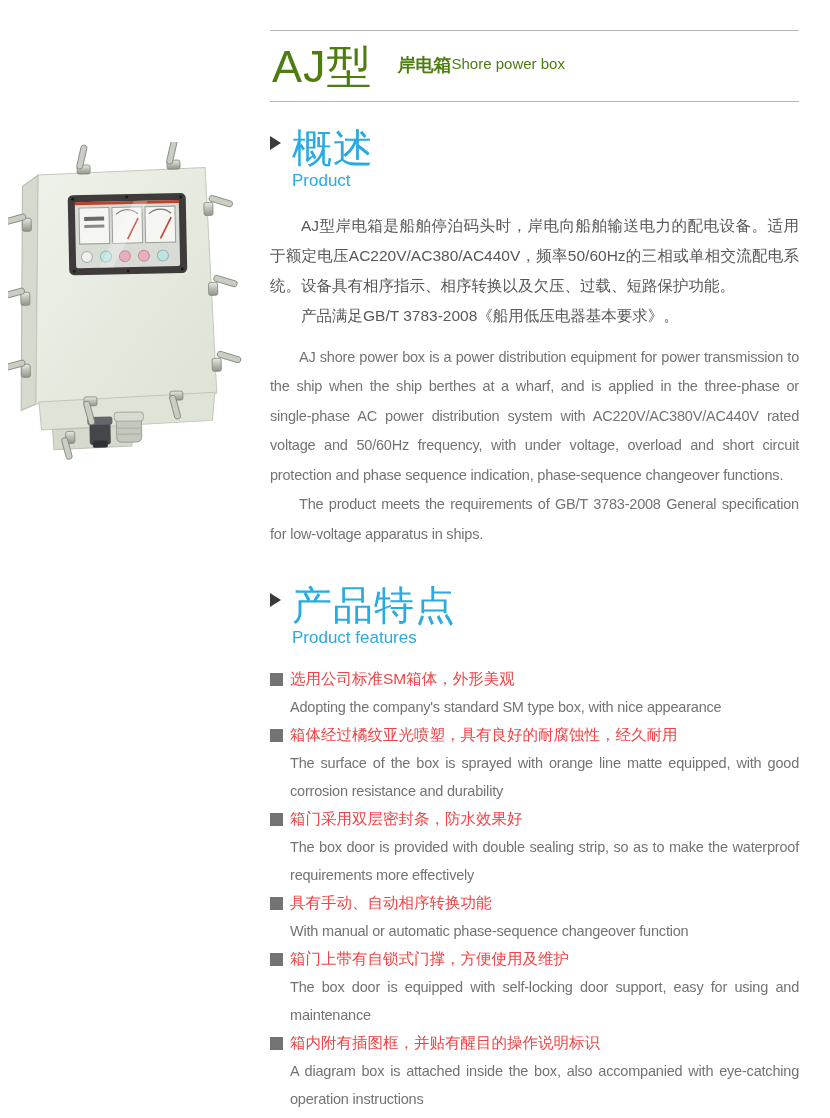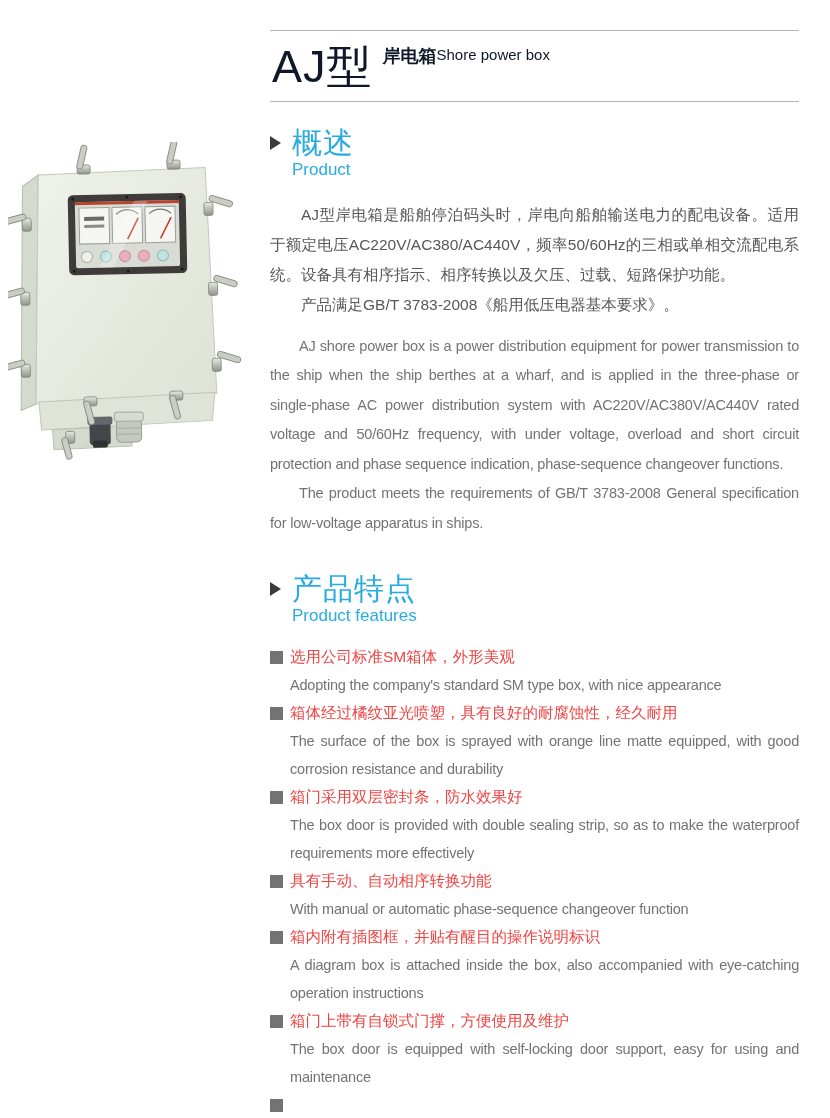--- a/index.html
+++ b/index.html
@@ -9,30 +9,30 @@
     position:relative; width:830px; height:1118px;
     background:#ffffff; overflow:hidden; margin:0 auto;
   }
   
   .photo-wrap { position:absolute; left:8px; top:142px; width:252px; height:330px; }
   
   .content { position:absolute; left:270px; top:0; width:529px; }
   .rule { height:1px; background:#b5b5b5; }
   .rule-top { margin-top:30px; }
   
-  .title-block { display:flex; align-items:flex-start; gap:10px; padding:15px 0 12px 2px; color:#0f172a; }
+  .title-block { display:flex; align-items:center; gap:25px; padding:15px 0 12px 2px; color:#4d7c0f; }
   .model { font-size:45px; line-height:0.95; letter-spacing:1px; }
   .subtitle { display:flex; flex-direction:row; line-height:1.2; padding-bottom:4px; }
   .subtitle-cn { font-size:18px; font-weight:bold; }
   .subtitle-en { font-size:15px; }
   
   .section-header { display:flex; align-items:flex-start; gap:11px; }
   .tri { width:0; height:0; border-left:11px solid #3e3a39; border-top:7px solid transparent;
          border-bottom:7px solid transparent; margin-top:10px; flex:none; }
-  .sh-cn { font-size:30px; color:#29abe2; line-height:1.1; letter-spacing:1px; }
+  .sh-cn { font-size:40px; color:#29abe2; line-height:1.1; letter-spacing:1px; }
   .sh-en { font-size:17px; color:#29abe2; line-height:1.3; }
   .sec-overview { margin-top:24px; }
   .sec-features { margin-top:34px; }
   
   .cn-paras { margin-top:19px; }
   .cn-paras p { font-size:15.5px; color:#595757; line-height:30px; text-align:justify; text-indent:2em; }
   .en-paras { margin-top:12px; }
   .en-paras p { font-size:14.5px; color:#737373; line-height:29.5px; text-align:justify;
                 text-indent:2em; letter-spacing:-0.2px; }
   
@@ -247,31 +247,31 @@
           <div class="feat-cn">
             <span class="sq"></span>
             <span>具有手动、自动相序转换功能</span>
           </div>
           <div class="feat-en">With manual or automatic phase-sequence changeover function</div>
         </div>
 
         <div class="feat-item">
           <div class="feat-cn">
             <span class="sq"></span>
+            <span>箱门上带有自锁式门撑，方便使用及维护</span>
+          </div>
+          <div class="feat-en">The box door is equipped with self-locking door support, easy for using and maintenance</div>
+        </div>
+
+        <div class="feat-item">
+          <div class="feat-cn">
+            <span class="sq"></span>
             <span>箱内附有插图框，并贴有醒目的操作说明标识</span>
           </div>
           <div class="feat-en">A diagram box is attached inside the box, also accompanied with eye-catching operation instructions</div>
-        </div>
-
-        <div class="feat-item">
-          <div class="feat-cn">
-            <span class="sq"></span>
-            <span>箱门上带有自锁式门撑，方便使用及维护</span>
-          </div>
-          <div class="feat-en">The box door is equipped with self-locking door support, easy for using and maintenance</div>
         </div>
 
         <div class="feat-item">
           <div class="feat-cn">
             <span class="sq"></span>
           </div>
           <div class="feat-en">Input cable entry is provided with cable glands, threading pipes and hinge cover gasket optionally, and output cable entry is provided with standard cable glands</div>
         </div>
 
       </div>

